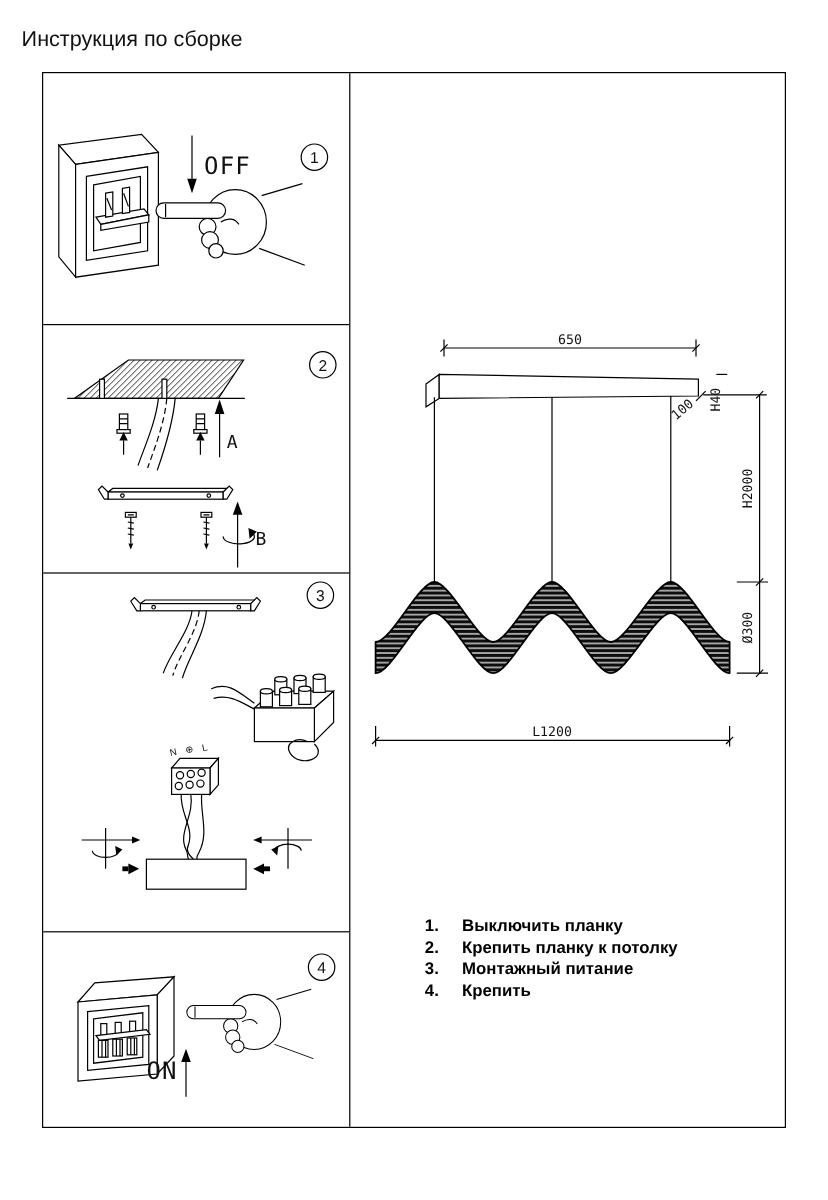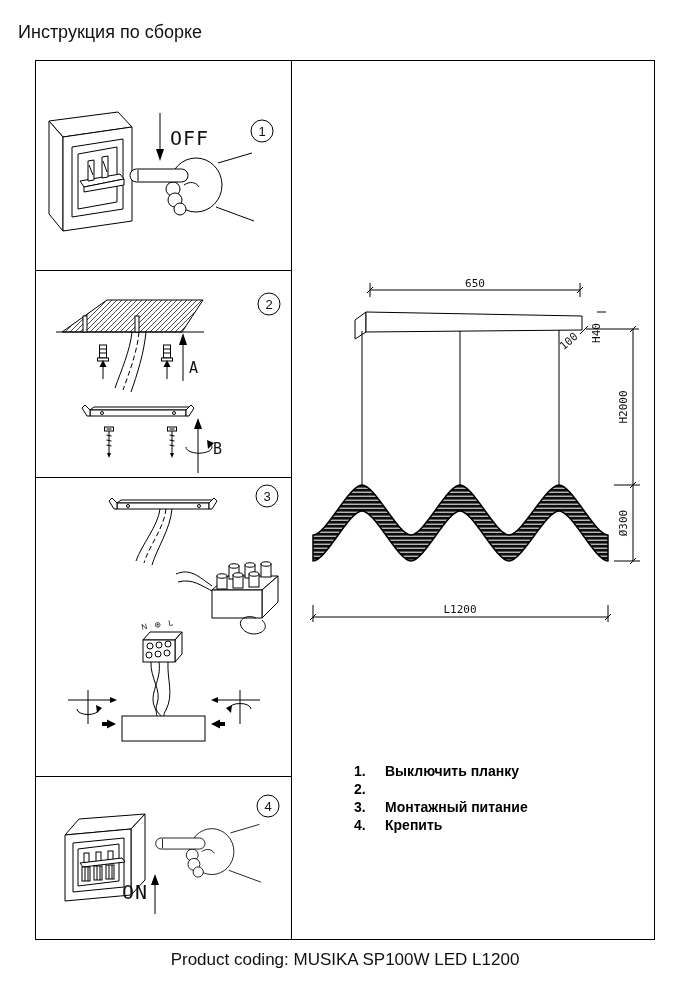--- a/index.html
+++ b/index.html
@@ -348,27 +348,27 @@
         </g>
       </svg>
 
       <div class="instr">
         <div class="row">
           <span class="num">1.</span>
           <span>Выключить планку</span>
         </div>
         <div class="row">
           <span class="num">2.</span>
+          <span>Крепить планку к потолку</span>
         </div>
         <div class="row">
           <span class="num">3.</span>
           <span>Монтажный питание</span>
         </div>
         <div class="row">
           <span class="num">4.</span>
           <span>Крепить</span>
         </div>
       </div>
     </div>
   </div>
 
-  <div class="footer">Product coding: MUSIKA SP100W LED L1200</div>
 </div>
 
 </body></html>

